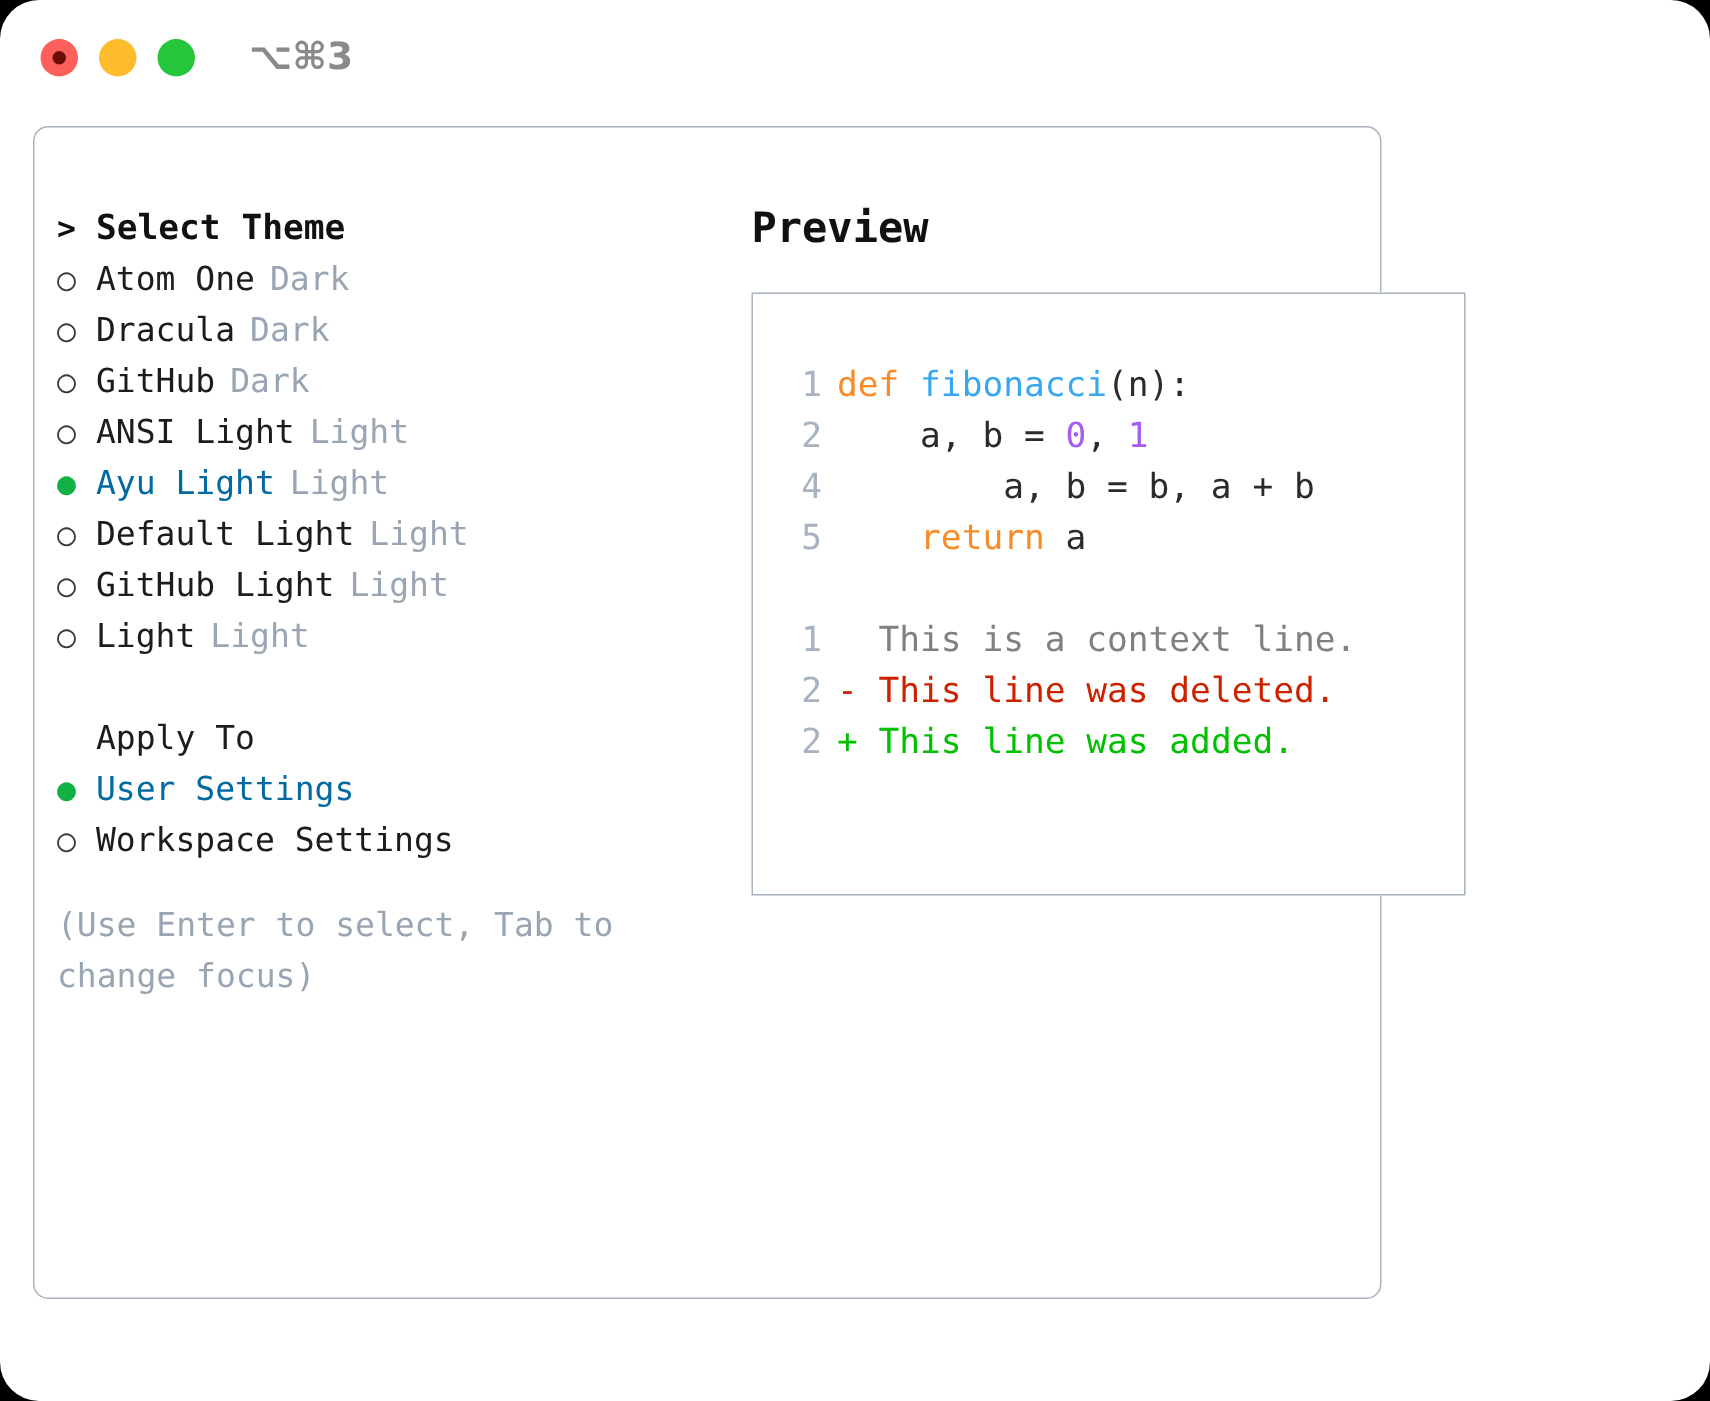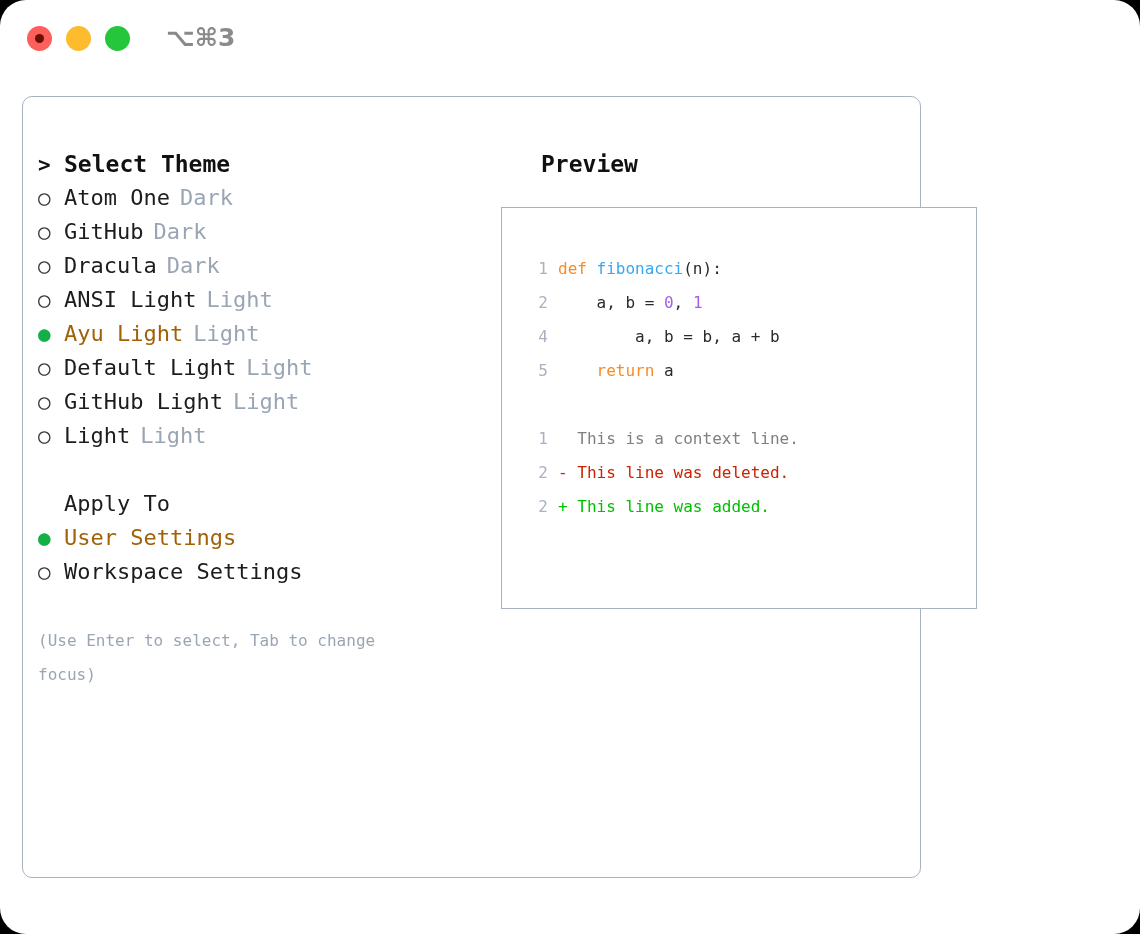--- a/index.html
+++ b/index.html
@@ -67,21 +67,21 @@
     font-weight: bold;
     color: #8a8a8a;
     letter-spacing: 0px;
     font-family: "DejaVu Sans", "Liberation Sans", sans-serif;
   }
 
   
   .panel {
     position: absolute;
     left: 22px;
-    top: 96px;
+    top: 84px;
     width: 899px;
     height: 782px;
     border: 1.5px solid #a8b2c1;
     border-radius: 10px;
     box-sizing: border-box;
     background: #ffffff;
   }
 
   .col-left {
     position: absolute;
@@ -118,59 +118,58 @@
   .marker.empty { color: transparent; }
   .marker.off   { color: #3a3a3a; }
   .marker.on    { color: #12b146; }
 
   .heading {
     font-weight: bold;
     color: #111111;
     font-size: 23px;
   }
   .label-main { color: #1c1c1c; }
-  .label-main.sel { color: #a16207; }
+  .label-main.sel { color: #0369a1; }
   .label-tag {
     color: #9aa5b4;
     margin-left: 10px;
   }
   .group-title {
     color: #1c1c1c;
   }
 
   .spacer { height: 34px; }
 
   .hint {
-    margin-top: 35px;
-    font-size: 16px;
+    margin-top: 24px;
+    font-size: 22px;
     line-height: 34px;
     color: #9aa5b4;
     width: 400px;
     white-space: pre-wrap;
   }
 
   
   .preview-title {
-    font-size: 23px;
+    font-size: 28px;
     font-weight: bold;
     color: #111111;
     line-height: 34px;
-    margin-left: 40px;
   }
   .preview-box {
     margin-top: 26px;
     width: 476px;
     height: 402px;
     border: 1.5px solid #a8b2c1;
     box-sizing: border-box;
     background: #ffffff;
     padding: 44px 0 0 0;
   }
   .code-line {
-    font-size: 16px;
+    font-size: 23px;
     line-height: 34px;
     white-space: pre;
     padding-left: 18px;
     color: #2b2b2b;
   }
   .ln {
     display: inline-block;
     width: 28px;
     text-align: right;
     color: #a8b2c1;
@@ -202,22 +201,22 @@
   </div>
 
   <div class="panel">
 
     <div class="col-left">
       <div class="row">
         <span class="marker caret">&gt;</span><span class="heading">Select Theme</span>
       </div>
       <div id="theme-list">
           <div class="row"><span class="marker off">○</span><span class="label-main">Atom One</span><span class="label-tag">Dark</span></div>
+          <div class="row"><span class="marker off">○</span><span class="label-main">Dracula</span><span class="label-tag">Dark</span></div>
           <div class="row"><span class="marker off">○</span><span class="label-main">GitHub</span><span class="label-tag">Dark</span></div>
-          <div class="row"><span class="marker off">○</span><span class="label-main">Dracula</span><span class="label-tag">Dark</span></div>
           <div class="row"><span class="marker off">○</span><span class="label-main">ANSI Light</span><span class="label-tag">Light</span></div>
           <div class="row"><span class="marker on">●</span><span class="label-main sel">Ayu Light</span><span class="label-tag">Light</span></div>
           <div class="row"><span class="marker off">○</span><span class="label-main">Default Light</span><span class="label-tag">Light</span></div>
           <div class="row"><span class="marker off">○</span><span class="label-main">GitHub Light</span><span class="label-tag">Light</span></div>
           <div class="row"><span class="marker off">○</span><span class="label-main">Light</span><span class="label-tag">Light</span></div>
         </div>
 
       <div class="spacer"></div>
 
       <div class="row">

